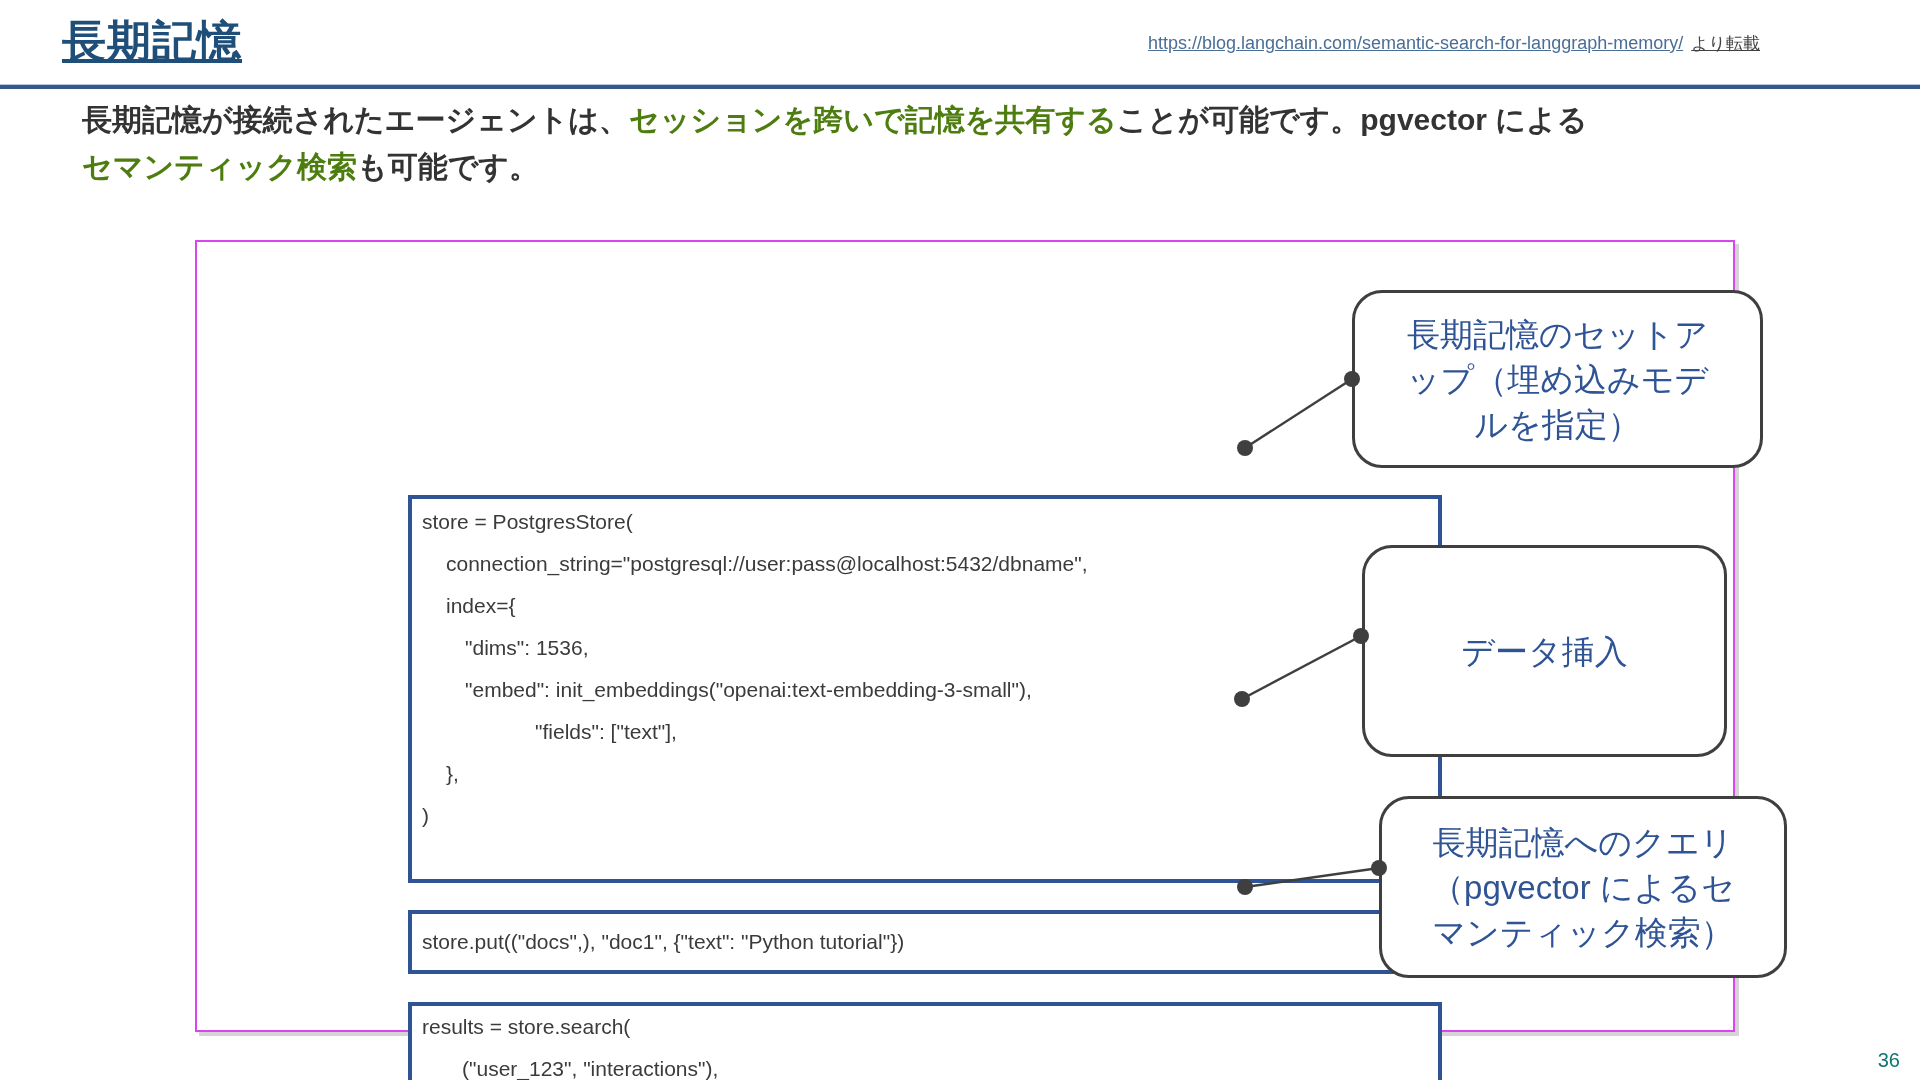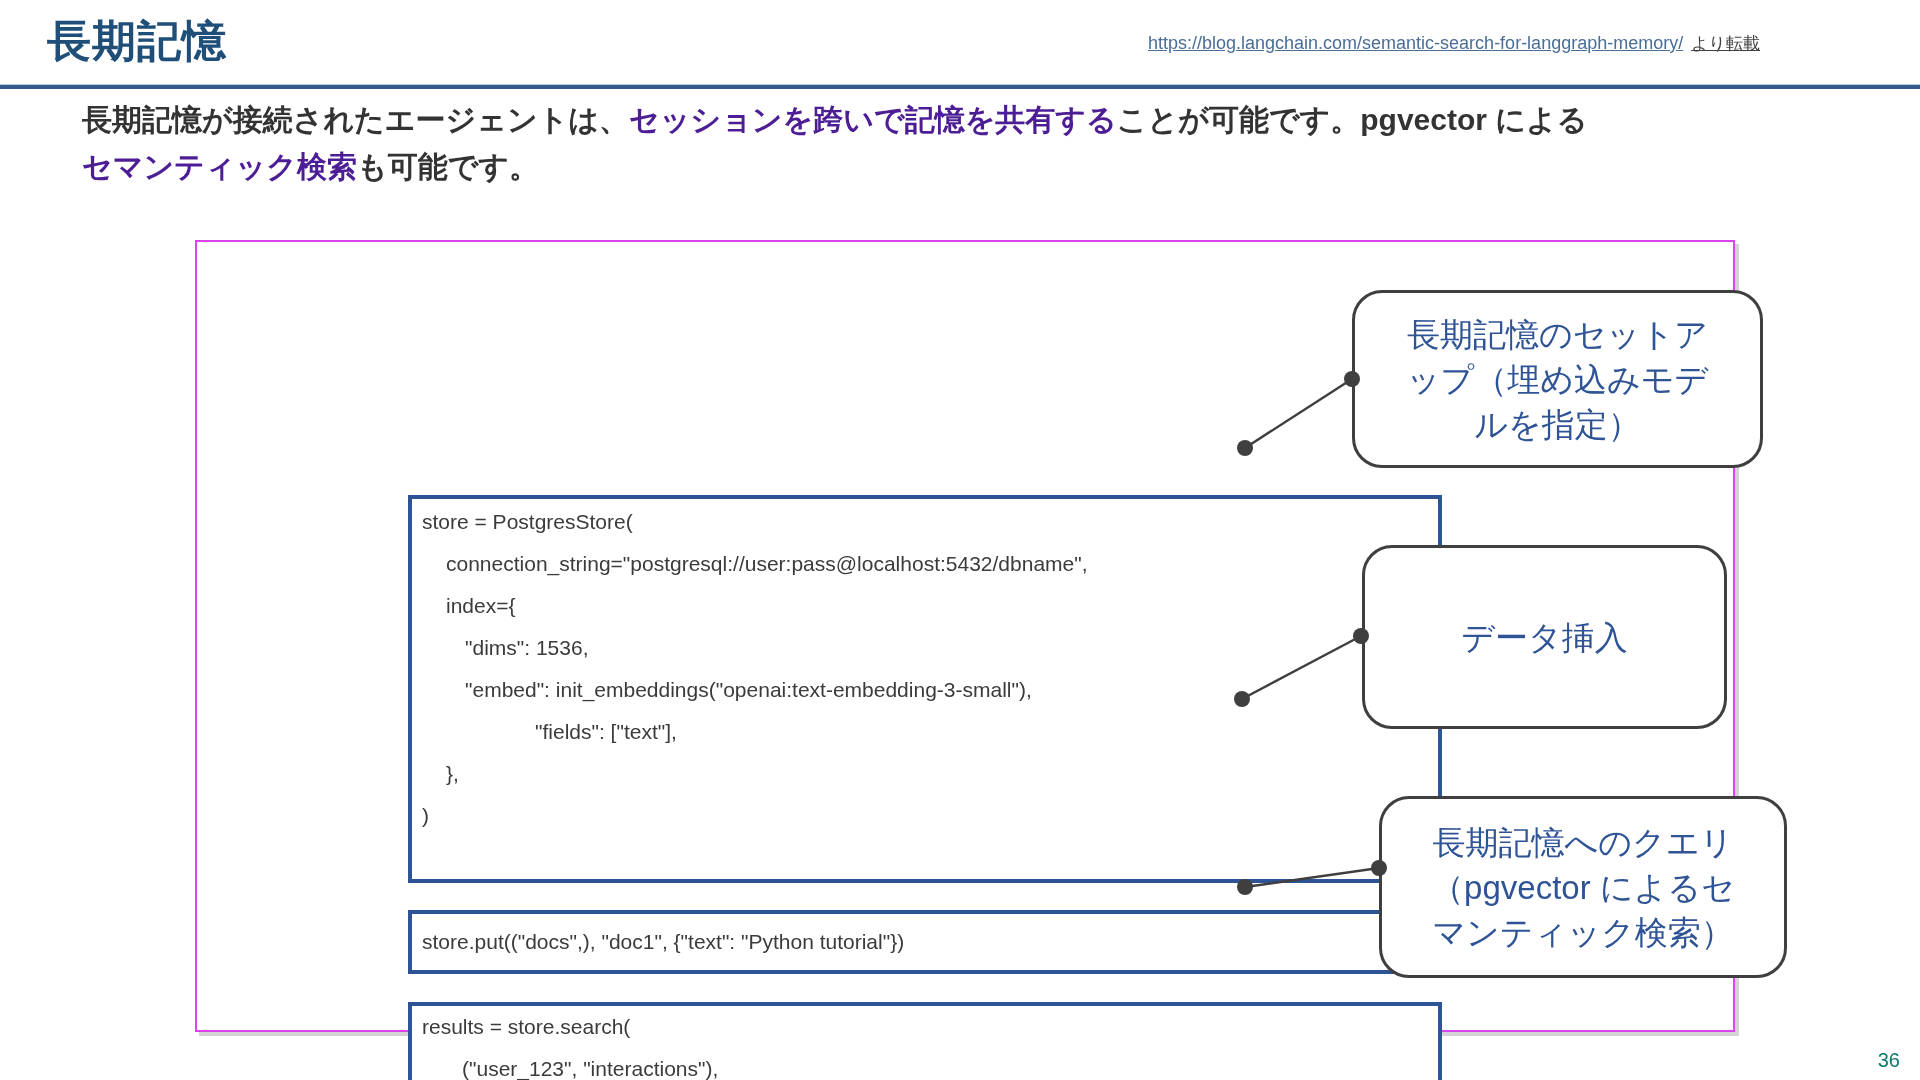--- a/index.html
+++ b/index.html
@@ -5,39 +5,39 @@
   html,body{margin:0;padding:0;background:#e9e9e9;}
   .slide{
     position:relative;
     width:1920px;height:1080px;
     background:#ffffff;
     font-family:"Liberation Sans","DejaVu Sans",sans-serif;
     overflow:hidden;
   }
   
   .title{
-    position:absolute;left:47px;top:12px;margin:0;
-    font-size:44px;font-weight:bold;color:#1F4E79;letter-spacing:1px;
+    position:absolute;left:62px;top:12px;margin:0;
+    font-size:44px;font-weight:bold;color:#1F4E79;letter-spacing:1px;text-decoration:underline;
   }
   .source{
     position:absolute;top:32px;right:160px;
     font-size:18px;white-space:nowrap;
   }
   .source a{color:#4A6E96;text-decoration:underline;}
   .source span{color:#404040;font-size:17px;margin-left:8px;text-decoration:underline;}
   .rule{
     position:absolute;left:0;top:84px;width:1920px;height:4px;
     background:#35598F;border-top:1px solid #b9c7df;
   }
   
   .intro{
     position:absolute;left:82px;top:96px;margin:0;width:1790px;
     font-size:30px;font-weight:bold;color:#333333;line-height:47px;
   }
-  .intro .em{color:#4c1d95;margin-top:20px;}
+  .intro .em{color:#4d7c0f;margin-top:20px;}
   
   .panel{
     position:absolute;left:195px;top:240px;width:1540px;height:792px;
     background:#ffffff;border:2px solid #d946ef;box-sizing:border-box;
     box-shadow:4px 4px 0 #d4d4d4;
   }
   .codebox{
     position:absolute;background:#ffffff;
     border:4px solid #2F5496;box-sizing:border-box;
   }
@@ -50,21 +50,21 @@
   }
   
   .callout{
     position:absolute;display:flex;align-items:center;justify-content:center;
     background:#ffffff;border:3.5px solid #3F3F3F;border-radius:30px;
     box-sizing:border-box;text-align:center;
     color:#2F5496;font-size:33px;line-height:45px;
     padding:0 38px;
   }
   .callout-1{left:1352px;top:290px;width:411px;height:178px;}
-  .callout-2{left:1362px;top:545px;width:365px;height:184px;}
+  .callout-2{left:1362px;top:545px;width:365px;height:212px;}
   .callout-3{left:1379px;top:796px;width:408px;height:182px;}
   
   .connectors{
     position:absolute;left:0;top:0;width:1920px;height:1080px;
     pointer-events:none;
   }
   .connectors line{stroke:#3F3F3F;stroke-width:2.5px;}
   .connectors circle{fill:#3F3F3F;}
   
   .copyright{

